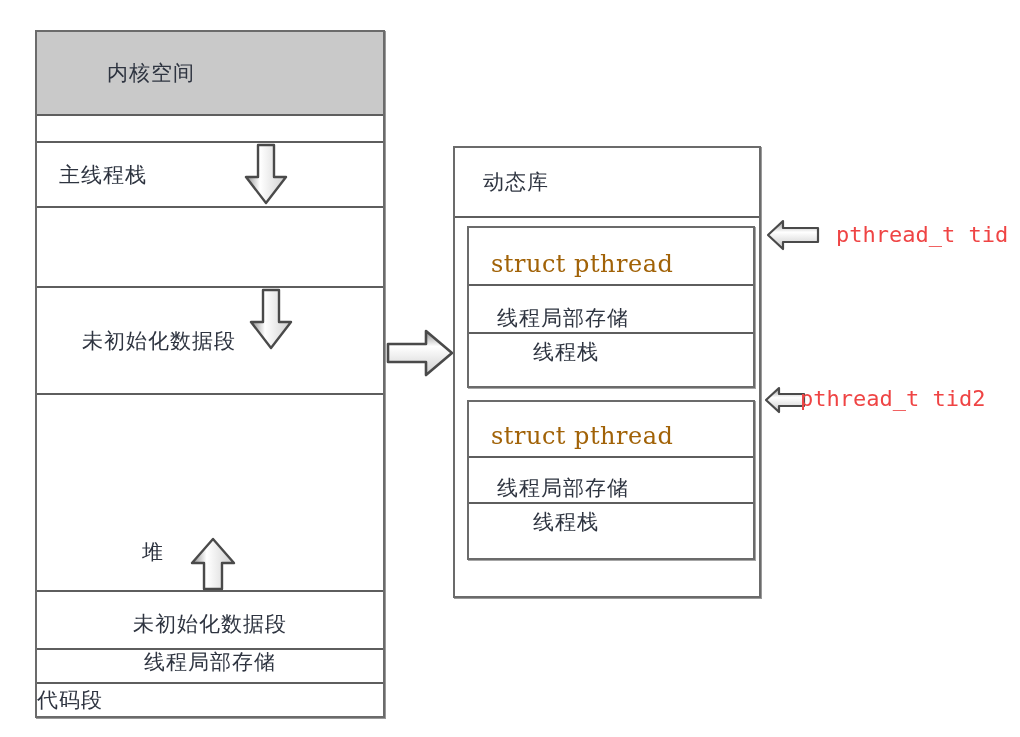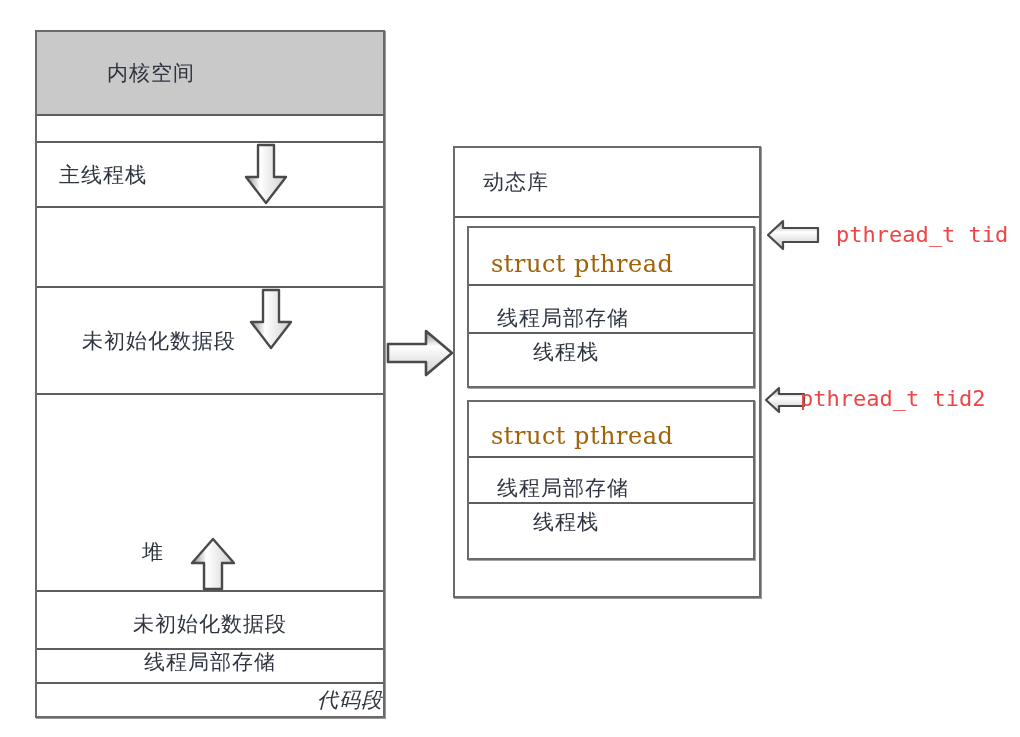--- a/index.html
+++ b/index.html
@@ -138,21 +138,21 @@
     </div>
 
     <div class="row" style="top:568px;height:50px;justify-content:center;">
       <span class="label-cn">未初始化数据段</span>
     </div>
 
     <div class="row" style="top:610px;height:42px;justify-content:center;">
       <span class="label-cn">线程局部存储</span>
     </div>
 
-    <div class="row nobottom" style="top:652px;height:32px;justify-content:flex-end;font-style:italic;">
+    <div class="row nobottom" style="top:652px;height:32px;justify-content:flex-start;">
       <span class="label-cn">代码段</span>
     </div>
   </div>
 
   <div class="arrow" style="left:243px;top:143px;">
     <svg width="46" height="64" viewBox="0 0 46 64">
       <defs>
         <linearGradient id="agr1" x1="0" y1="0" x2="1" y2="0">
           <stop offset="0%" stop-color="#8e8e8e"></stop>
           <stop offset="35%" stop-color="#ffffff"></stop>

